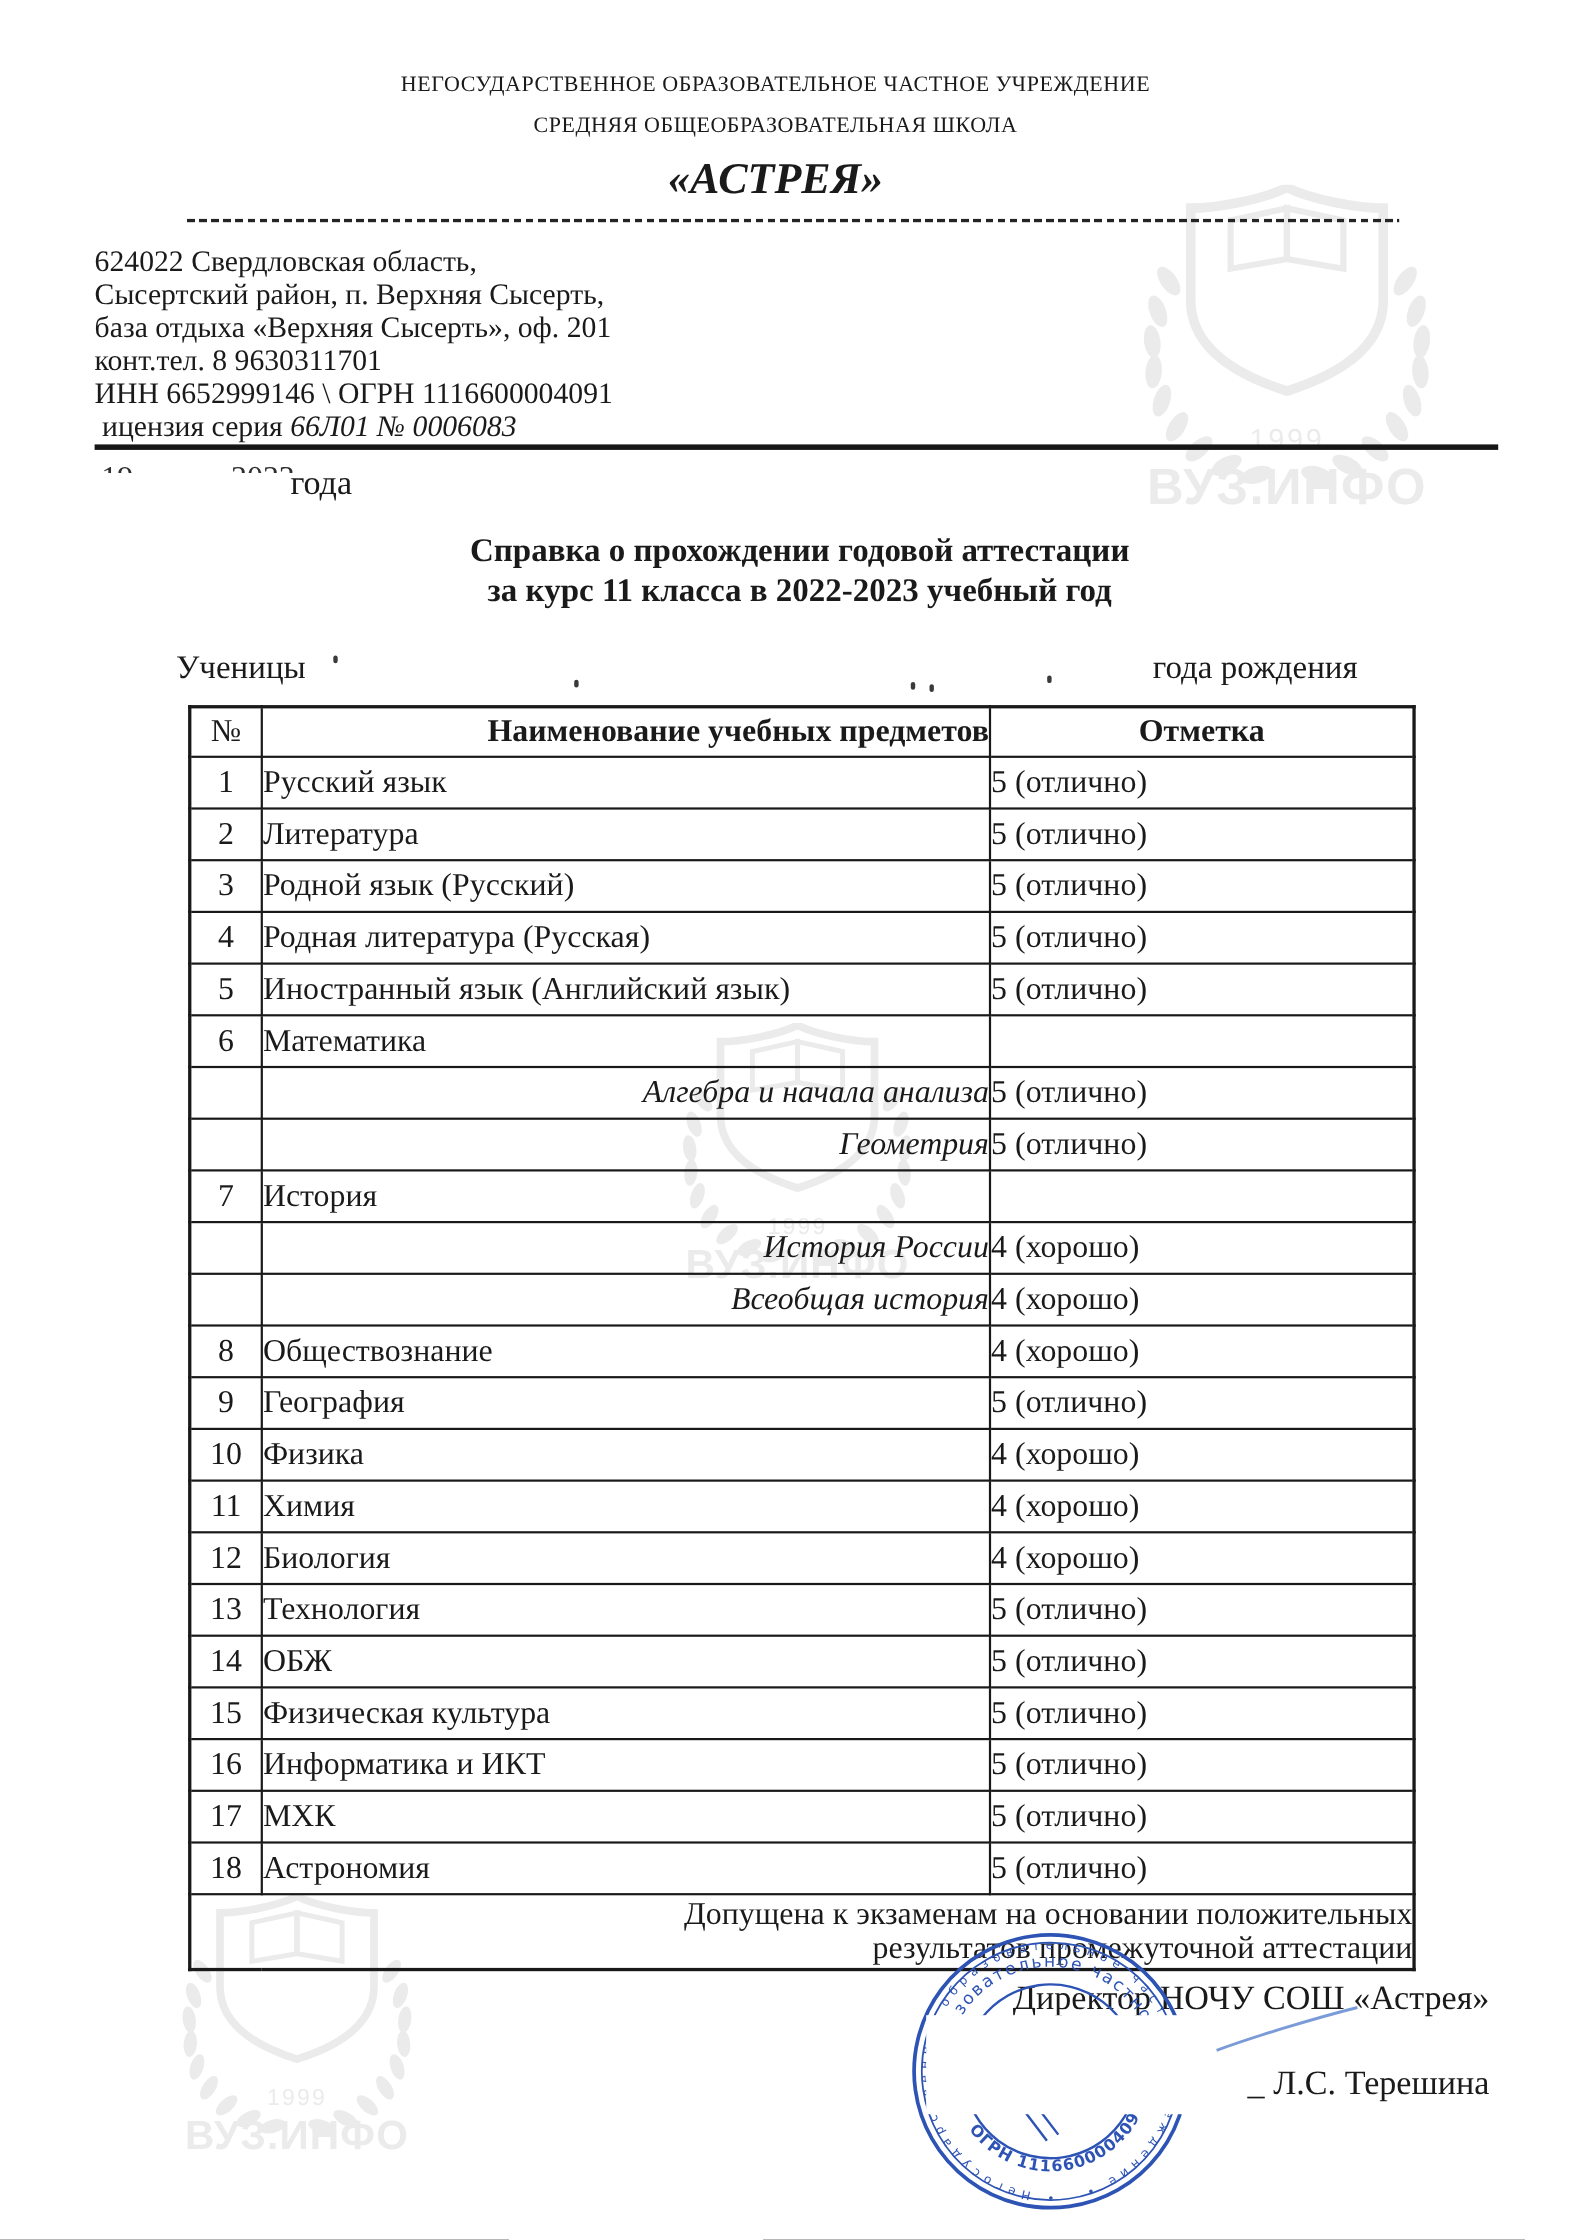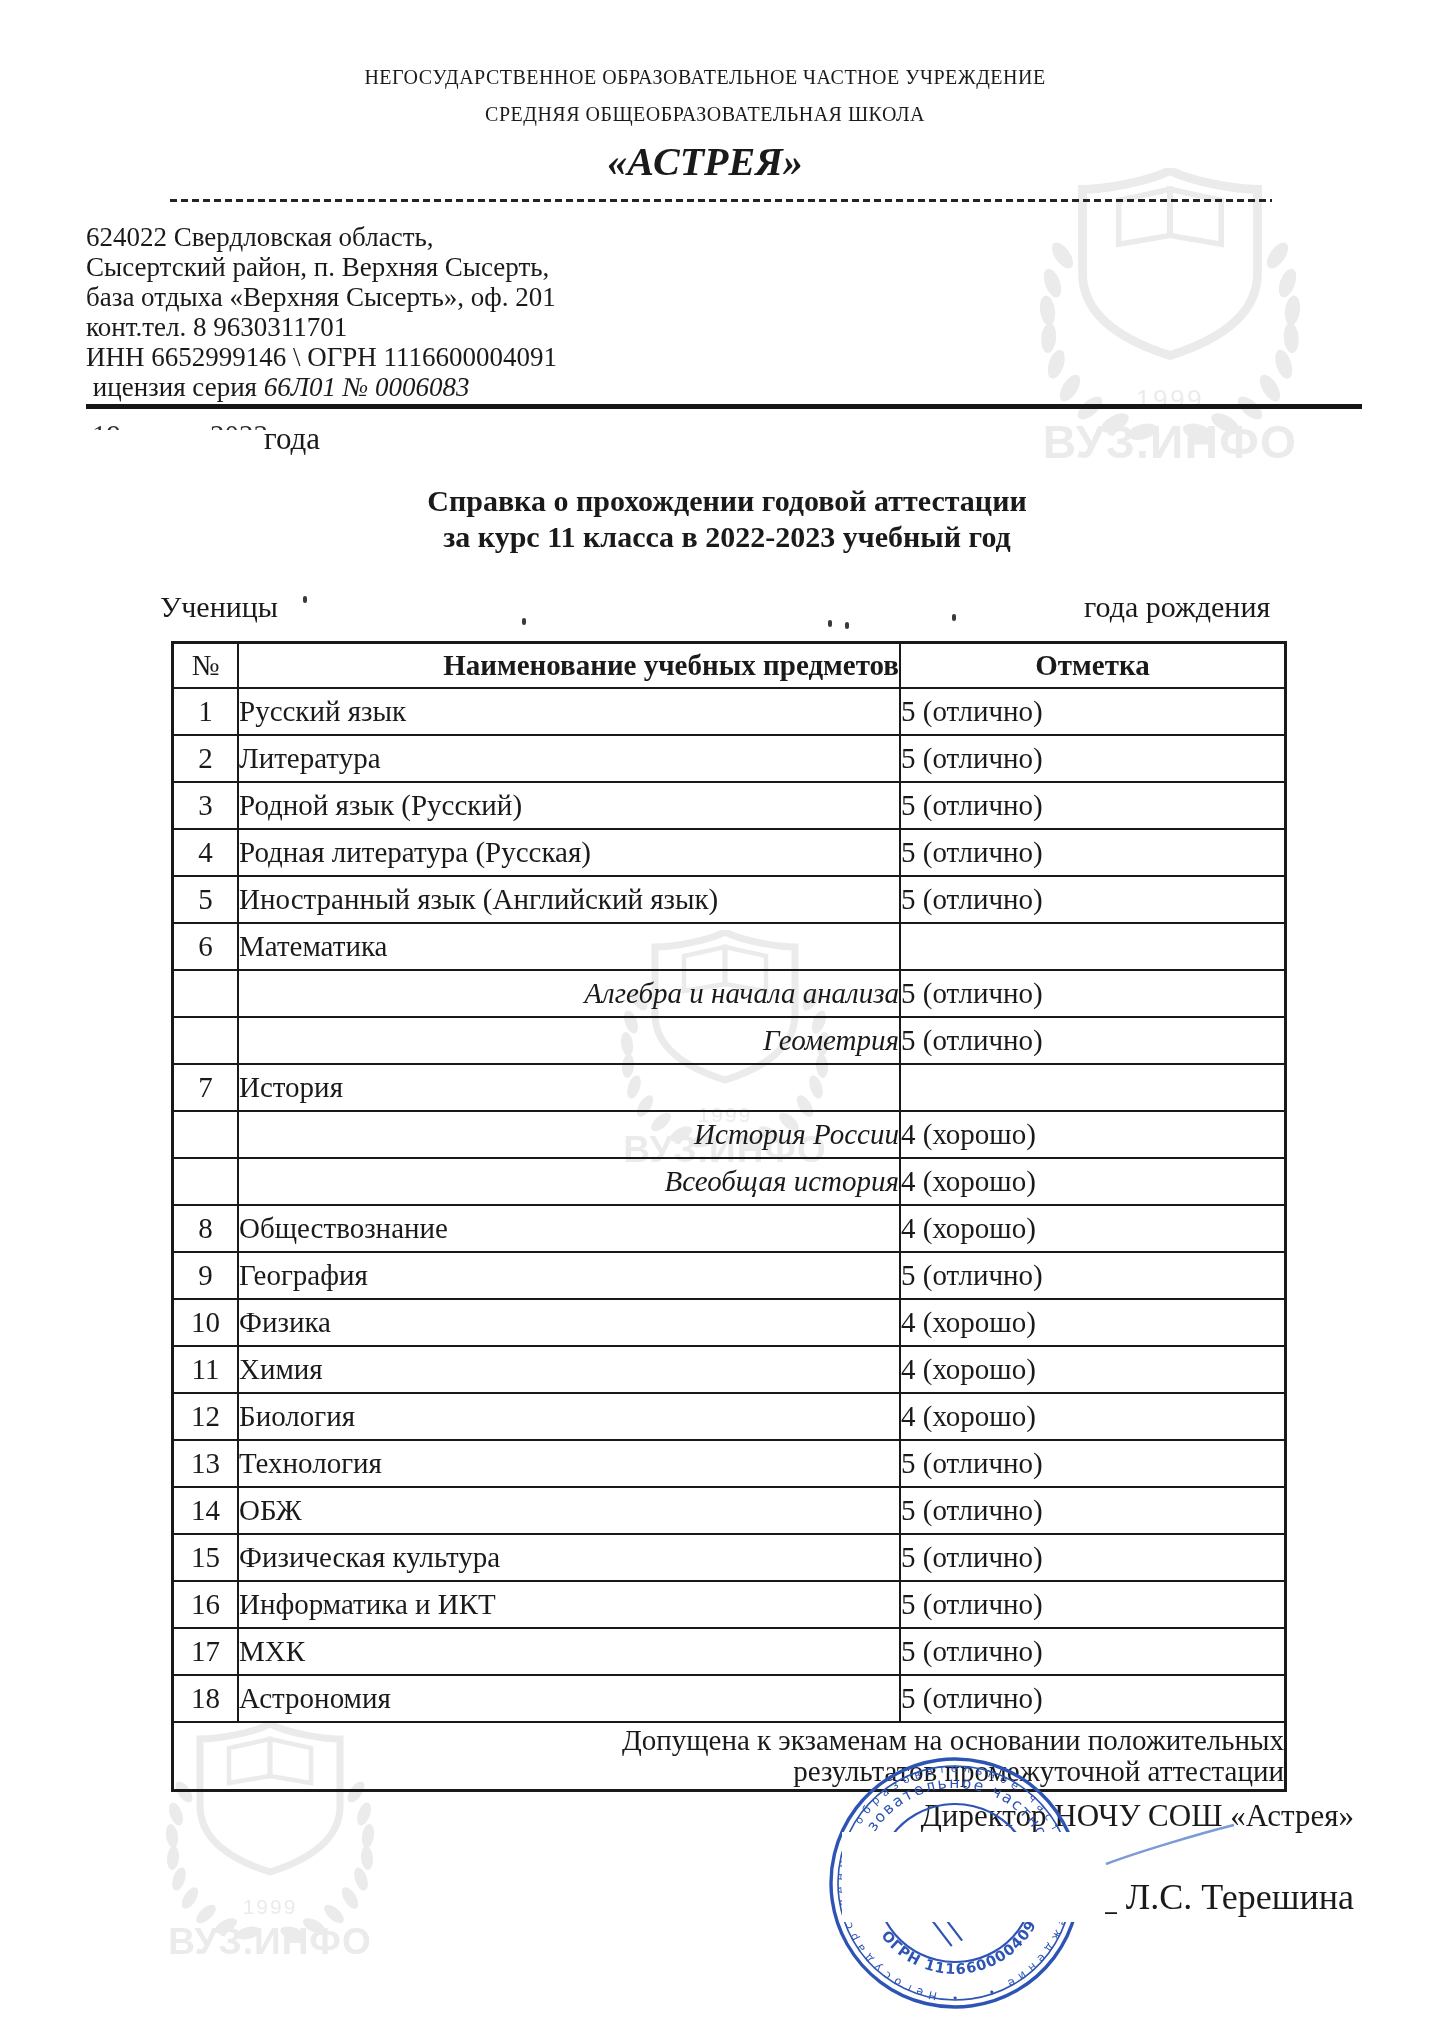--- a/index.html
+++ b/index.html
@@ -30,21 +30,21 @@
   th.h-num{width:63px;font-weight:normal;text-align:center;}
   th.h-subj{width:660px;font-weight:bold;text-align:right;}
   th.h-grade{width:383px;font-weight:bold;text-align:center;}
   td.c-num{text-align:center;}
   td.c-subj{text-align:left;padding-left:13px;margin-left:10px;}
   td.c-subj.sub{text-align:right;padding-right:14px;font-style:italic;}
   td.c-grade{}
   td.t-footer{height:66px;font-weight:normal;text-align:right;padding-right:10px;line-height:31px;vertical-align:middle;}
   
   .director{right:86px;top:1798px;font-size:31px;z-index:4;}
-  .sig-name{right:86px;top:1876px;font-size:36px;z-index:8;text-align:center;}
+  .sig-name{right:86px;top:1876px;font-size:31px;z-index:8;text-align:center;}
   
   #stamp{left:818px;top:1746px;z-index:5;}
   #redaction{left:842px;top:1832px;width:263px;height:90px;background:#ffffff;z-index:6;}
   #signature-stroke{left:1098px;top:1818px;z-index:7;}
   
   .wm{z-index:0;}
   #wm-top-right{left:1020px;top:168px;}
   #wm-middle{left:605px;top:930px;}
   #wm-bottom-left{left:150px;top:1722px;}
   table,.content{position:relative;z-index:1;}
@@ -118,21 +118,21 @@
     <div class="abs date-remnant">
       <span style="left:0">19</span>
       <span style="left:118px">2023</span>
     </div>
     <div class="abs goda">года</div>
 
     <div class="abs title-line" style="top:484px">Справка о прохождении годовой аттестации</div>
     <div class="abs title-line" style="top:520px">за курс 11 класса в 2022-2023 учебный год</div>
 
     <div class="abs student-line" style="left:160px;top:590px">Ученицы</div>
-    <div class="abs student-line" style="left:1084px;top:590px">года рождения</div>
+    <div class="abs student-line" style="left:1048px;top:590px">года рождения</div>
     <div class="speck" style="left:303px;top:596px"></div>
     <div class="speck" style="left:522px;top:618px"></div>
     <div class="speck" style="left:828px;top:620px"></div>
     <div class="speck" style="left:845px;top:622px"></div>
     <div class="speck" style="left:952px;top:614px"></div>
 
     <table id="grades-table">
       <thead>
         <tr>
           <th class="h-num">№</th>

